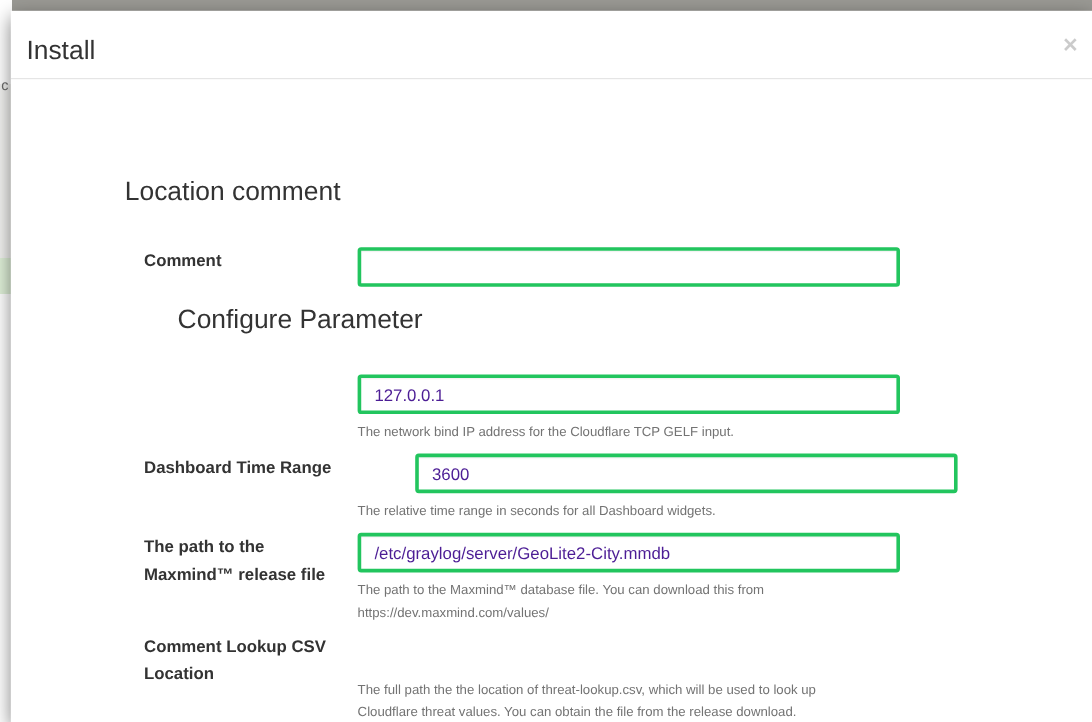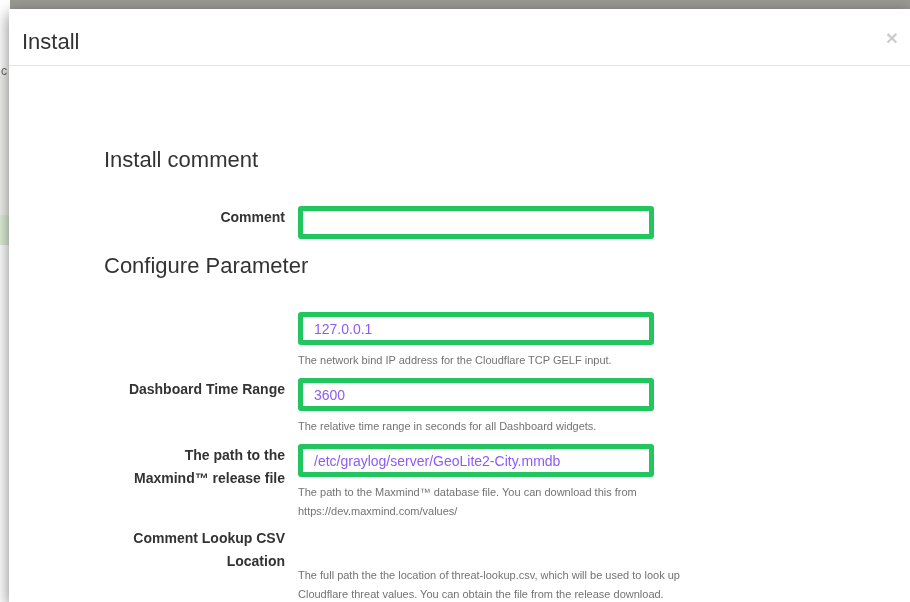--- a/index.html
+++ b/index.html
@@ -93,44 +93,43 @@
 
   .section-heading {
     position: absolute;
     left: 95px;
     font-size: 22px;
     font-weight: 400;
     color: #333333;
     line-height: 1;
   }
   #h-install-comment { top: 83px; }
-  #h-configure-param { top: 189px; }
+  #h-configure-param { top: 189px; margin-left: 44px; }
 
   .field-label {
     position: absolute;
     left: 111px;
     width: 165px;
     font-size: 14px;
     font-weight: bold;
     color: #333333;
     line-height: 23px;
-    text-align: right;
   }
   .field-input {
     position: absolute;
     left: 289px;
-    width: 356px;
+    width: 452px;
     height: 33px;
     box-sizing: border-box;
-    border: 5px solid #22c55e;
+    border: 3px solid #22c55e;
     border-radius: 3px;
     background: #ffffff;
     padding: 6px 11px;
     font-size: 14px;
-    color: #8b5cf6;
+    color: #4c1d95;
     font-family: "Liberation Sans", sans-serif;
     box-shadow: inset 0 1px 1px rgba(0,0,0,0.06);
     outline: none;
   }
   .field-help {
     position: absolute;
     left: 289px;
     width: 392px;
     font-size: 11px;
     color: #737373;
@@ -139,21 +138,21 @@
 
   
   #lbl-comment   { top: 140px; }
   #in-comment    { top: 140px; }
 
   #lbl-cf-bind   { top: 246px; }
   #in-cf-bind    { top: 246px; }
   #help-cf-bind  { top: 285px; }
 
   #lbl-dash-time { top: 312px; }
-  #in-dash-time  { top: 312px; }
+  #in-dash-time  { top: 312px; margin-left: 48px; }
   #help-dash-time{ top: 351px; }
 
   #lbl-maxmind   { top: 378px; }
   #in-maxmind    { top: 378px; }
   #help-maxmind  { top: 417px; }
 
   #lbl-threat    { top: 461px; }
   #in-threat     { top: 461px; }
   #help-threat   { top: 500px; }
 </style>
@@ -170,21 +169,21 @@
 
 <div class="modal">
 
   <div class="modal-header">
     <div class="modal-title">Install</div>
     <button class="modal-close">×</button>
   </div>
 
   <div class="modal-body">
 
-    <div class="section-heading" id="h-install-comment">Install comment</div>
+    <div class="section-heading" id="h-install-comment">Location comment</div>
 
     <label class="field-label" id="lbl-comment">Comment</label>
     <input class="field-input" id="in-comment" type="text" value="" style="">
 
     <div class="section-heading" id="h-configure-param">Configure Parameter</div>
 
     <input class="field-input" id="in-cf-bind" type="text" value="127.0.0.1" style="">
     <div class="field-help" id="help-cf-bind">The network bind IP address for the Cloudflare TCP GELF input.</div>
 
     <label class="field-label" id="lbl-dash-time">Dashboard Time Range</label>

